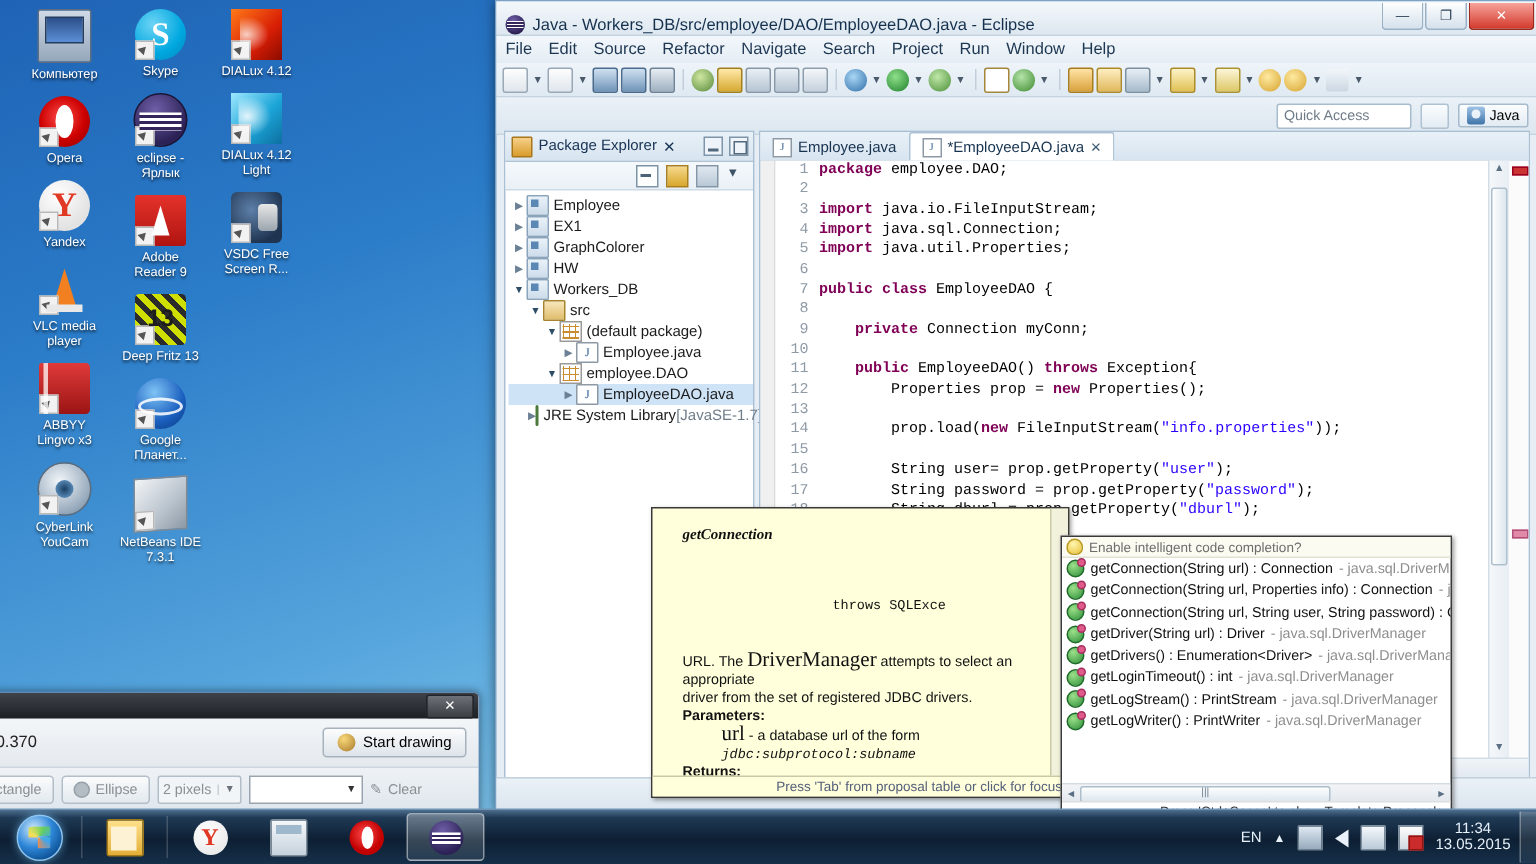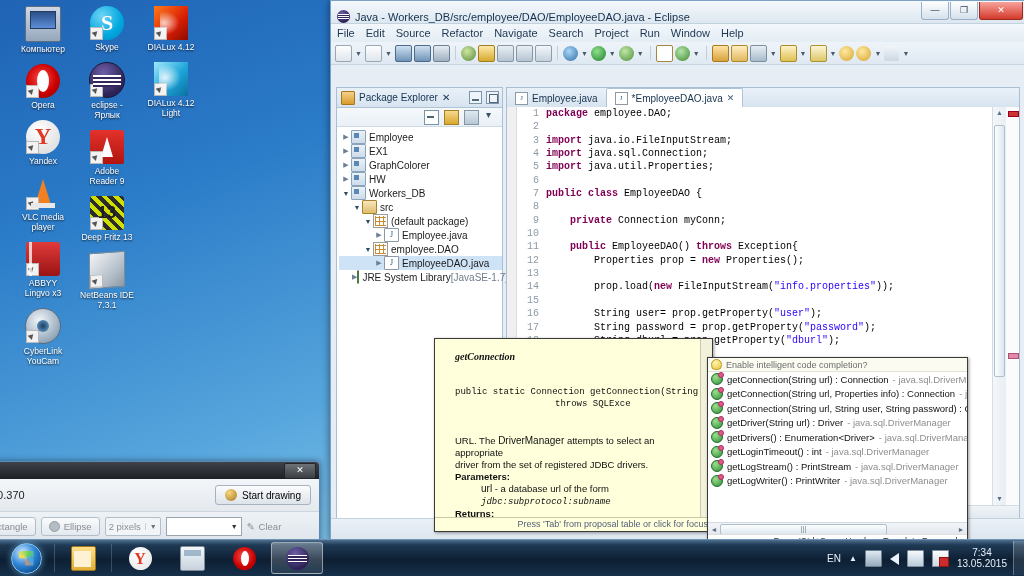--- a/index.html
+++ b/index.html
@@ -212,21 +212,21 @@
 
   
   #doc-popup{position:absolute;left:434px;top:338px;width:277px;height:192px;background:#ffffdc;
      border:1px solid #3a3a3a;box-shadow:1px 1px 3px rgba(0,0,0,.4);overflow:hidden;
      font-family:"Liberation Sans",sans-serif;font-size:9.5px;color:#111;}
   #doc-popup .dp-inner{padding:12px 12px 0 20px;}
   #doc-popup .dp-title{font-weight:bold;font-style:italic;font-size:10px;margin-bottom:24px;
      font-family:"Liberation Serif",serif;}
   #doc-popup .dp-sig{font-family:"Liberation Mono",monospace;font-size:9px;line-height:12px;margin-bottom:13px;}
   #doc-popup .dp-body{line-height:12px;}
-  #doc-popup .mono{font-family:Liberation Sans, sans-serif;font-size:10px;}
+  #doc-popup .mono{font-family:Liberation Serif, serif;font-size:14px;}
   #doc-popup .ital{font-style:italic;font-family:"Liberation Mono",monospace;font-size:9px;}
   #doc-popup .lbl{font-weight:bold;}
   #doc-popup .indent{padding-left:26px;}
   #doc-footer{position:absolute;left:0;right:0;bottom:0;height:13px;background:#ffffdc;
      border-top:1px solid #c9c9a8;text-align:right;padding-right:4px;color:#55607a;font-size:9px;line-height:13px;}
   #doc-popup .dp-scroll{position:absolute;right:0;top:0;width:11px;bottom:13px;background:#f1f1dc;
      border-left:1px solid #c9c9a8;}
 
   #prop-popup{position:absolute;left:707px;top:341px;width:259px;height:190px;background:#fff;
      border:1px solid #3a3a3a;box-shadow:1px 1px 3px rgba(0,0,0,.4);overflow:hidden;margin-top:16px;}
@@ -352,20 +352,27 @@
       <div class="lbl">Adobe
 Reader 9</div>
     </div>
     <div class="desk-icon">
       <div class="glyph ic-fritz">
           <span class="shortcut-arrow"></span>
         </div>
       <div class="lbl">Deep Fritz 13</div>
     </div>
     <div class="desk-icon">
+      <div class="glyph ic-google">
+          <span class="shortcut-arrow"></span>
+        </div>
+      <div class="lbl">Google
+Планет...</div>
+    </div>
+    <div class="desk-icon">
       <div class="glyph ic-netbeans">
           <span class="shortcut-arrow"></span>
         </div>
       <div class="lbl">NetBeans IDE
 7.3.1</div>
     </div>
   </div>
 
   <div class="desk-col" style="left:136px;">
     <div class="desk-icon">
@@ -373,20 +380,27 @@
           <span class="shortcut-arrow"></span>
         </div>
       <div class="lbl">DIALux 4.12</div>
     </div>
     <div class="desk-icon">
       <div class="glyph ic-dialuxlight">
           <span class="shortcut-arrow"></span>
         </div>
       <div class="lbl">DIALux 4.12
 Light</div>
+    </div>
+    <div class="desk-icon">
+      <div class="glyph ic-vsdc">
+          <span class="shortcut-arrow"></span>
+        </div>
+      <div class="lbl">VSDC Free
+Screen R...</div>
     </div>
   </div>
 </div>
 
 <div id="drawwin">
   <div class="titlebar">
     <div class="closebtn">✕</div>
   </div>
   <div class="row1">
     <div class="coord">40.370</div>
@@ -481,20 +495,28 @@
     <span class="tbcar">▼</span>
     <div class="tbi" style="background:linear-gradient(#fcf6d9,#ddc765);border:1px solid #aa9330;"></div>
     <span class="tbcar">▼</span>
     <div class="tbi" style="background:radial-gradient(circle at 40% 35%,#ffe9a0,#d6a42e);border-radius:50%;"></div>
     <div class="tbi" style="background:radial-gradient(circle at 40% 35%,#ffe9a0,#d6a42e);border-radius:50%;"></div>
     <span class="tbcar">▼</span>
     <div class="tbi" style="background:linear-gradient(#f2f6fa,#ccd7e2);"></div>
     <span class="tbcar">▼</span>
   </div>
 
+  <div id="ec-qa">
+    <div id="qa-input">Quick Access</div>
+    <div class="newpersp"></div>
+    <div class="persp-btn">
+      <span class="persp-ic"></span>
+      <span>Java</span>
+    </div>
+  </div>
 
   <div id="ec-body">
 
     <div id="pkg-view">
       <div class="view-tabrow">
         <div class="view-tab">
           <span class="vic"></span>
           <span>Package Explorer</span>
           <span>✕</span>
         </div>
@@ -653,21 +675,21 @@
     </div>
   </div>
 
   <div id="ec-status"></div>
 </div>
 
 <div id="doc-popup">
   <div class="dp-inner">
     <div class="dp-title">getConnection</div>
     <div class="dp-sig">
-      <span>public static Connection getConnection(String</span><br>
+      <br>
       <span style="padding-left:100px;">throws SQLExce</span>
     </div>
     <div class="dp-body">
       <br>
       <span>URL. The </span><span class="mono">DriverManager</span><span> attempts to select an appropriate</span><br>
       <span>driver from the set of registered JDBC drivers.</span><br>
       <span class="lbl">Parameters:</span><br>
       <span class="indent"><span class="mono">url</span><span> - a database url of the form</span></span><br>
       <span class="indent ital">jdbc:subprotocol:subname</span><br>
       <span class="lbl">Returns:</span><br>
@@ -755,18 +777,18 @@
   </div>
 
   <div id="tray">
     <span>EN</span>
     <span style="font-size:8px;">▲</span>
     <span class="tray-ic ti-net"></span>
     <span class="tray-ic ti-spk"></span>
     <span class="tray-ic ti-flag"></span>
     <span class="tray-ic ti-shield"></span>
     <div id="clock">
-      <div>7:34</div>
+      <div>11:34</div>
       <div>13.05.2015</div>
     </div>
   </div>
   <div id="showdesk"></div>
 </div>
 
 </body></html>

